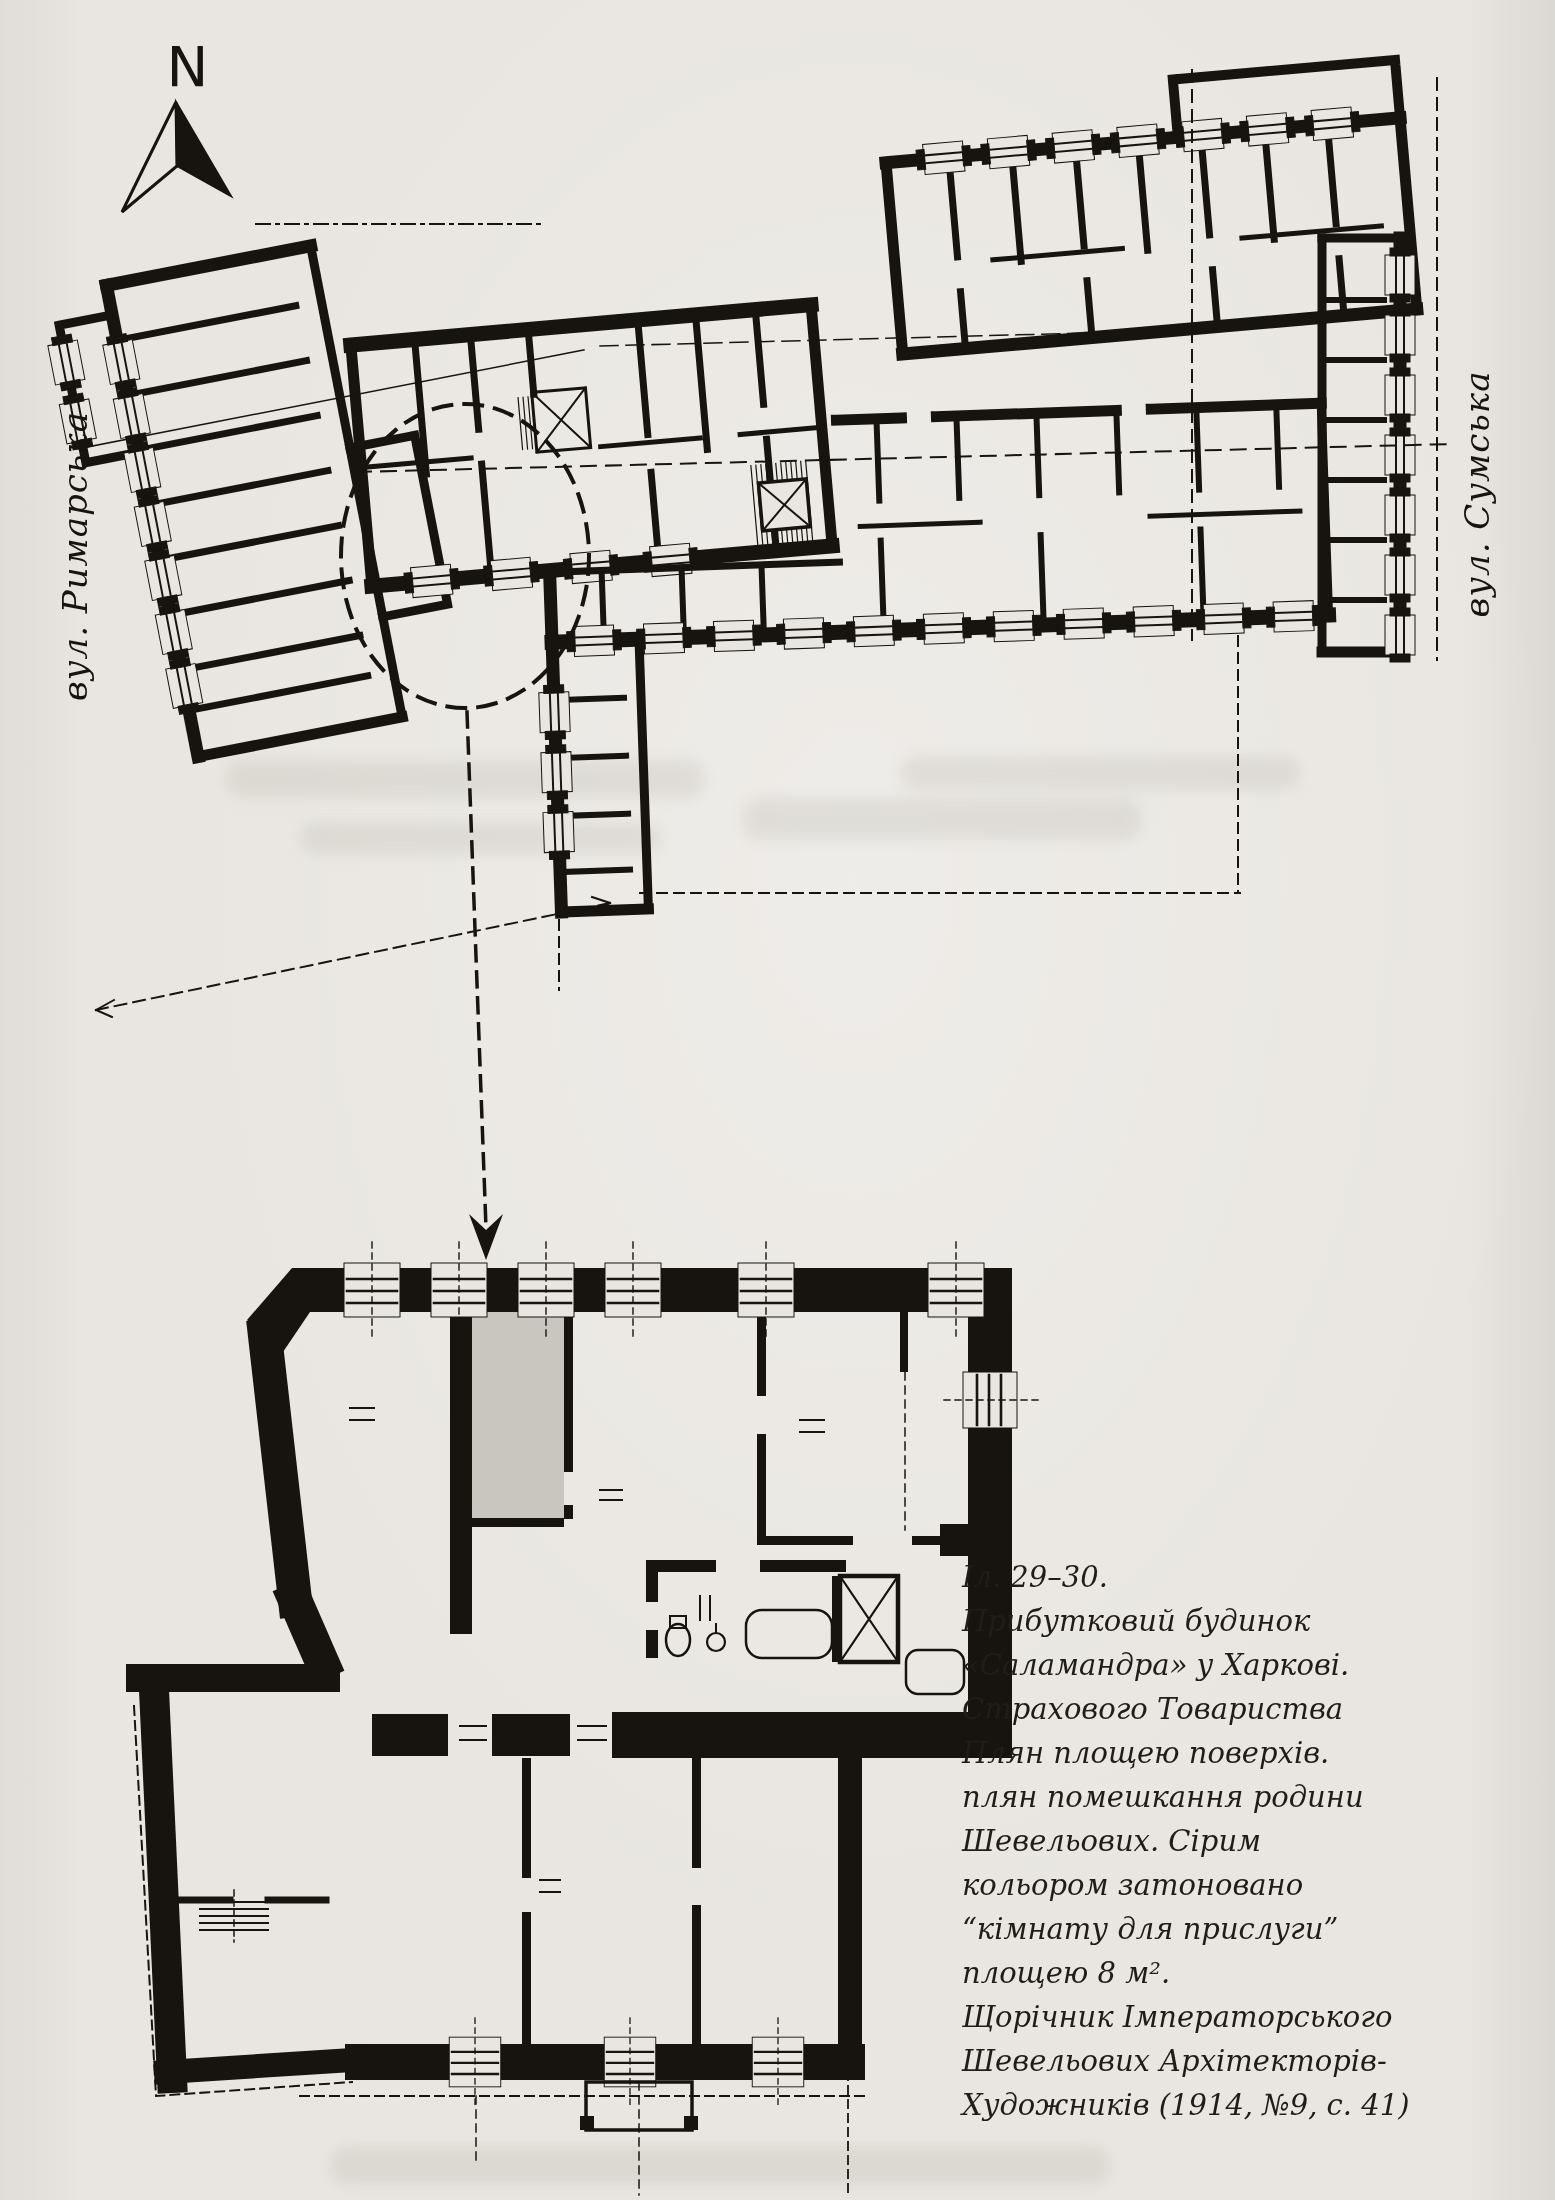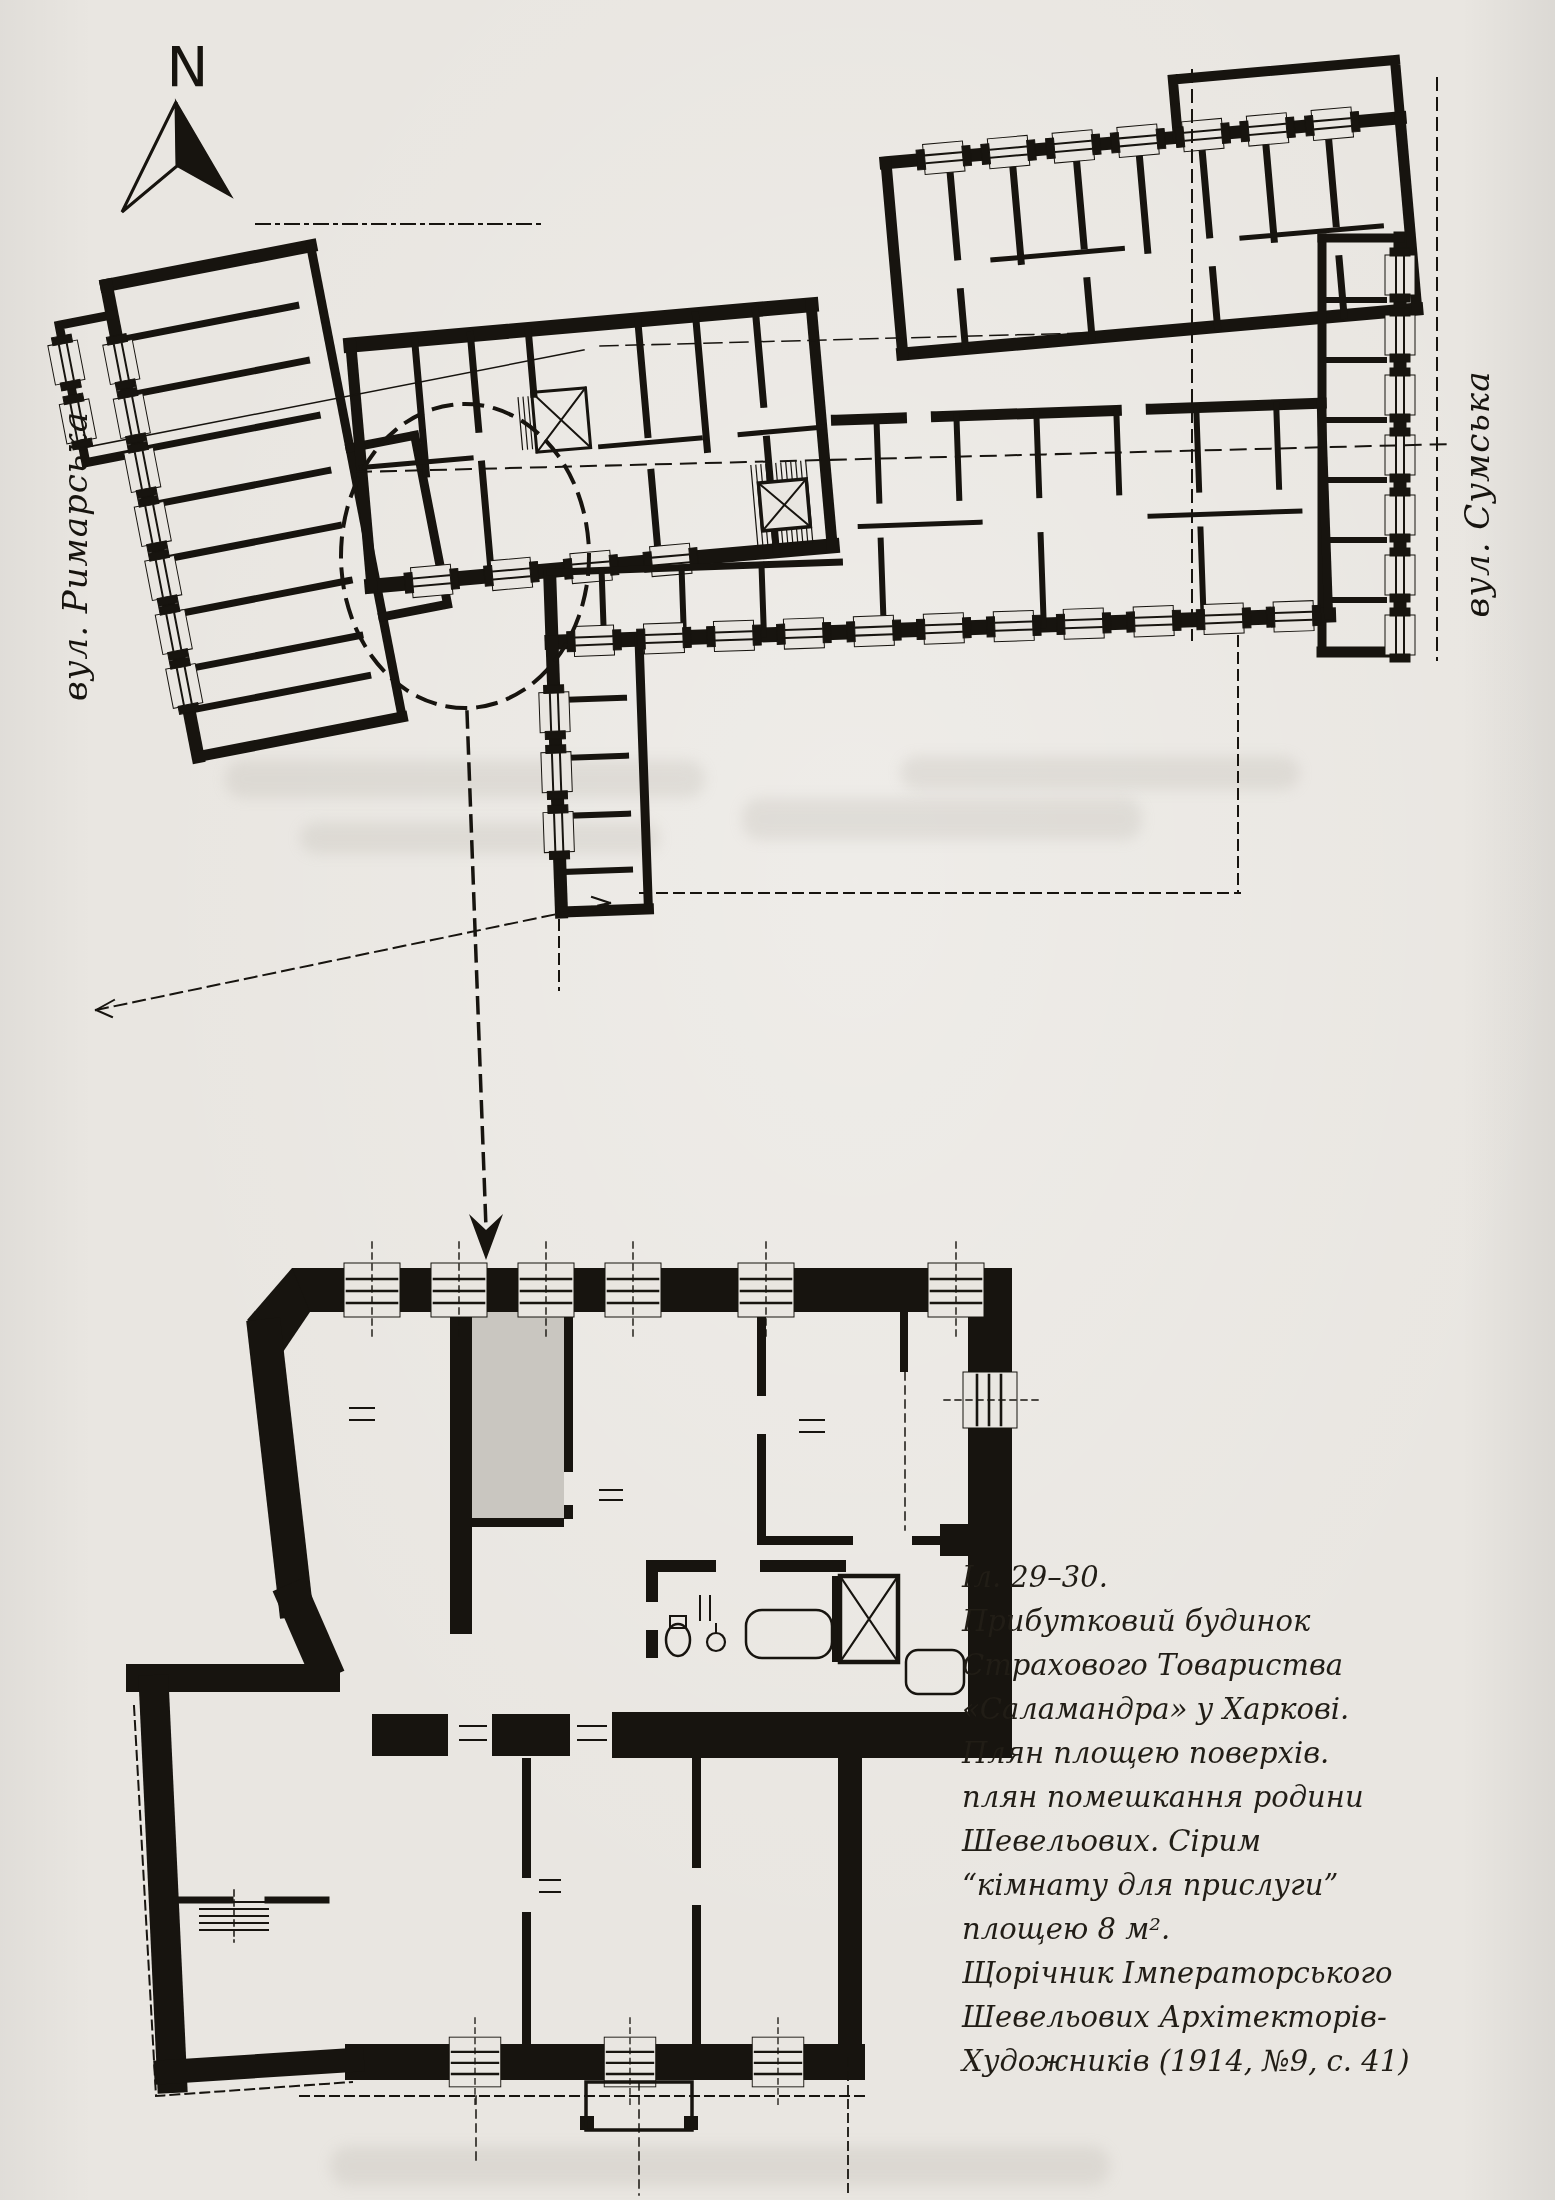--- a/index.html
+++ b/index.html
@@ -297,25 +297,26 @@
   </svg>
 
   <div id="north-n">N</div>
 
   <div id="street-left" class="street">вул. Римарська</div>
   <div id="street-right" class="street">вул. Сумська</div>
 
   <div id="caption">
     <div class="cap-line">Іл. 29–30.</div>
     <div class="cap-line">Прибутковий будинок</div>
+    <div class="cap-line">«Саламандра» у Харкові.</div>
     <div class="cap-line">Страхового Товариства</div>
-    <div class="cap-line">«Саламандра» у Харкові.</div>
     <div class="cap-line">Плян площею поверхів.</div>
     <div class="cap-line">плян помешкання родини</div>
     <div class="cap-line">Шевельових. Сірим</div>
+    <div class="cap-line">кольором затоновано</div>
     <div class="cap-line">“кімнату для прислуги”</div>
     <div class="cap-line">площею 8 м².</div>
     <div class="cap-line">Щорічник Імператорського</div>
     <div class="cap-line">Шевельових Архітекторів-</div>
     <div class="cap-line">Художників (1914, №9, с. 41)</div>
   </div>
 
 </div>
 
 </body></html>

